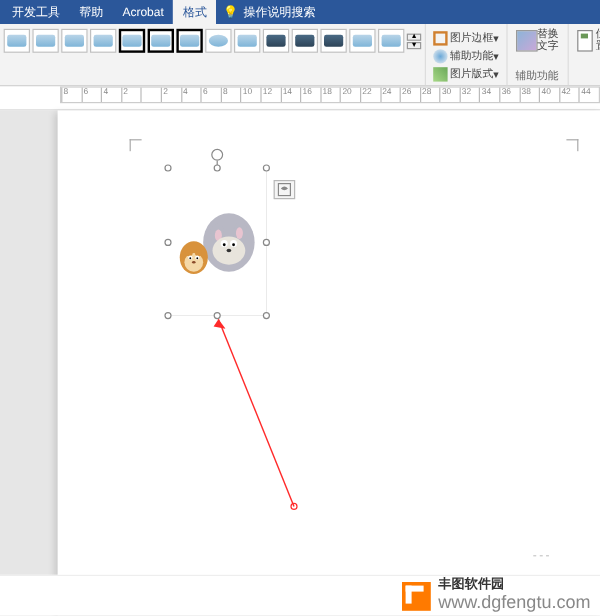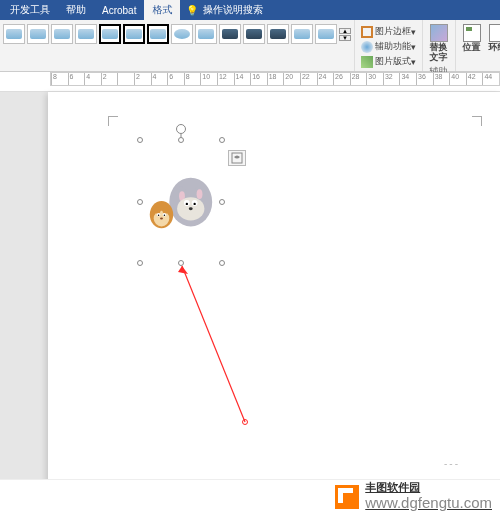--- a/index.html
+++ b/index.html
@@ -24,21 +24,21 @@
     .gallery-more span { height: 6px; border: 1px solid #999; background: #eee; font-size: 7px; text-align: center; line-height: 4px; }
     .group-label { font-size: 9px; color: #666; text-align: center; }
     
     .ribbon-buttons { display: flex; flex-direction: column; gap: 0; padding: 2px 0; }
     .rb-item { display: flex; align-items: center; font-size: 9px; color: #444; padding: 1px 3px; cursor: pointer; white-space: nowrap; }
     .rb-icon { width: 12px; height: 12px; margin-right: 2px; display: inline-block; }
     .icon-border { border: 2px solid #d08030; }
     .icon-effect { background: radial-gradient(circle, #6aa8d8, transparent); border-radius: 50%; }
     .icon-layout { background: linear-gradient(45deg, #a8d888, #6aa858); }
     
-    .big-button { display: flex; flex-direction: column; align-items: flex-start; justify-content: center; padding: 2px 4px; cursor: pointer; font-size: 9px; color: #444; text-align: center; line-height: 1.1; font-weight: bold; }
+    .big-button { display: flex; flex-direction: row; align-items: flex-end; justify-content: center; padding: 2px 4px; cursor: pointer; font-size: 9px; color: #444; text-align: center; line-height: 1.1; }
     .big-icon { width: 18px; height: 18px; margin-bottom: 1px; }
     .icon-replace { background: linear-gradient(135deg, #8db4d8, #c8a8d8); border: 1px solid #999; }
     .icon-pos { background: #fff; border: 1px solid #888; position: relative; }
     .icon-pos::after { content: ''; position: absolute; top: 2px; left: 2px; width: 6px; height: 4px; background: #6a9858; }
     .icon-wrap { background: #fff; border: 1px solid #888; }
     
     .a11y-label { font-size: 9px; color: #666; text-align: center; }
     
     .ruler-area { background: #fff; height: 20px; position: relative; padding-left: 50px; border-bottom: 1px solid #ddd; }
     .ruler { height: 14px; background: #fff; border: 1px solid #ccc; position: relative; font-size: 7px; color: #888; display: flex; }
@@ -68,21 +68,21 @@
     
     .cartoon { position: absolute; inset: 0; display: flex; align-items: center; justify-content: center; background: #fff; }
     .cartoon svg { width: 78px; height: 70px; }
     .arrow-svg { position: absolute; top: 0; left: 0; }
     
     .page-break-mark { position: absolute; bottom: 44px; right: 40px; color: #bbb; font-size: 10px; letter-spacing: 2px; }
     
     .watermark { position: absolute; bottom: 0; left: 0; right: 0; height: 34px; background: #fff; display: flex; align-items: center; justify-content: flex-end; padding-right: 8px; gap: 6px; border-top: 1px solid #eee; }
     .wm-logo { width: 24px; height: 24px; background: #ff7a00; position: relative; }
     .wm-logo::before { content: ''; position: absolute; top: 3px; left: 3px; width: 10px; height: 10px; border-top: 5px solid #fff; border-left: 5px solid #fff; }
-    .wm-text { display: flex; flex-direction: column; font-size: 11px; color: #333; line-height: 1.2; text-decoration: underline; }
+    .wm-text { display: flex; flex-direction: column; font-size: 11px; color: #333; line-height: 1.2; }
     .wm-text .domain { font-size: 15px; color: #888; }
   </style>
 </head>
 <body>
 
 <div class="ribbon-tabs">
   <div class="ribbon-tab">开发工具</div>
   <div class="ribbon-tab">帮助</div>
   <div class="ribbon-tab">Acrobat</div>
   <div class="ribbon-tab active">格式</div>

